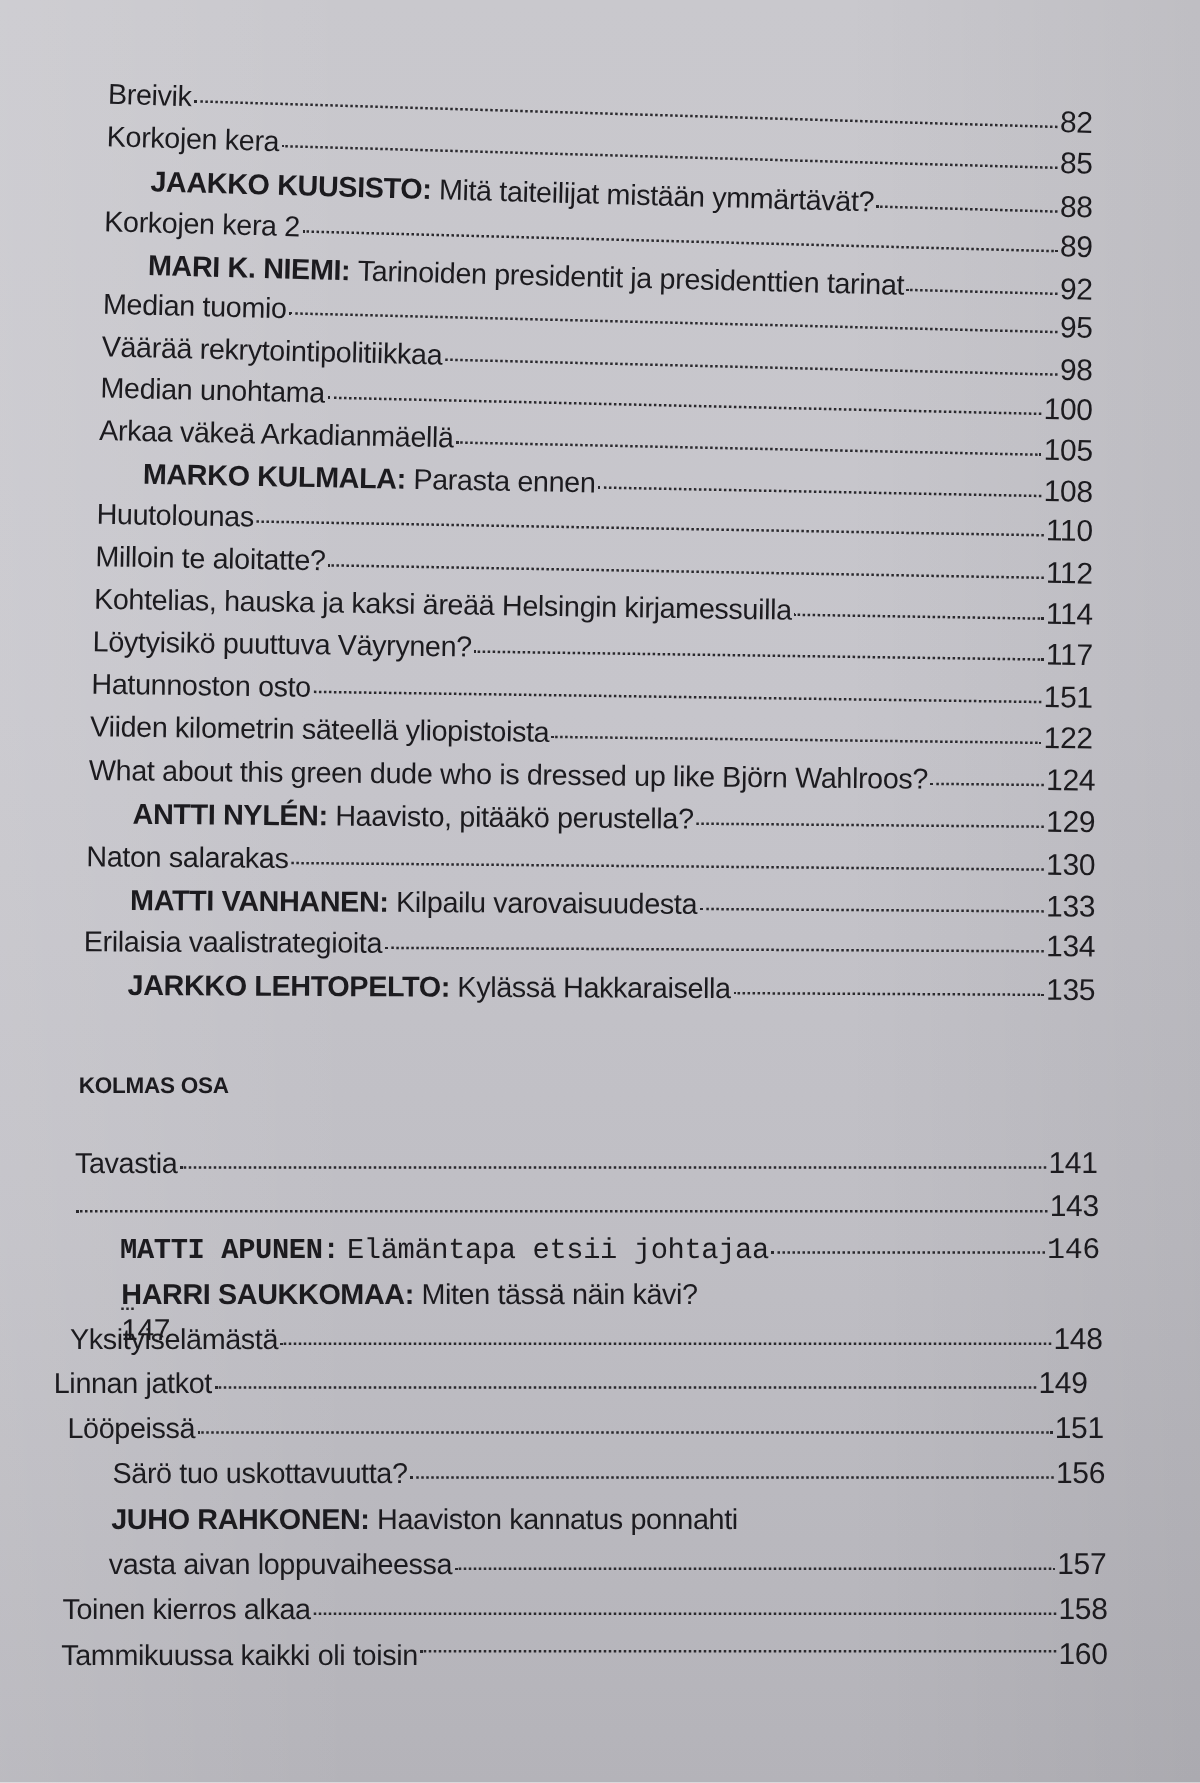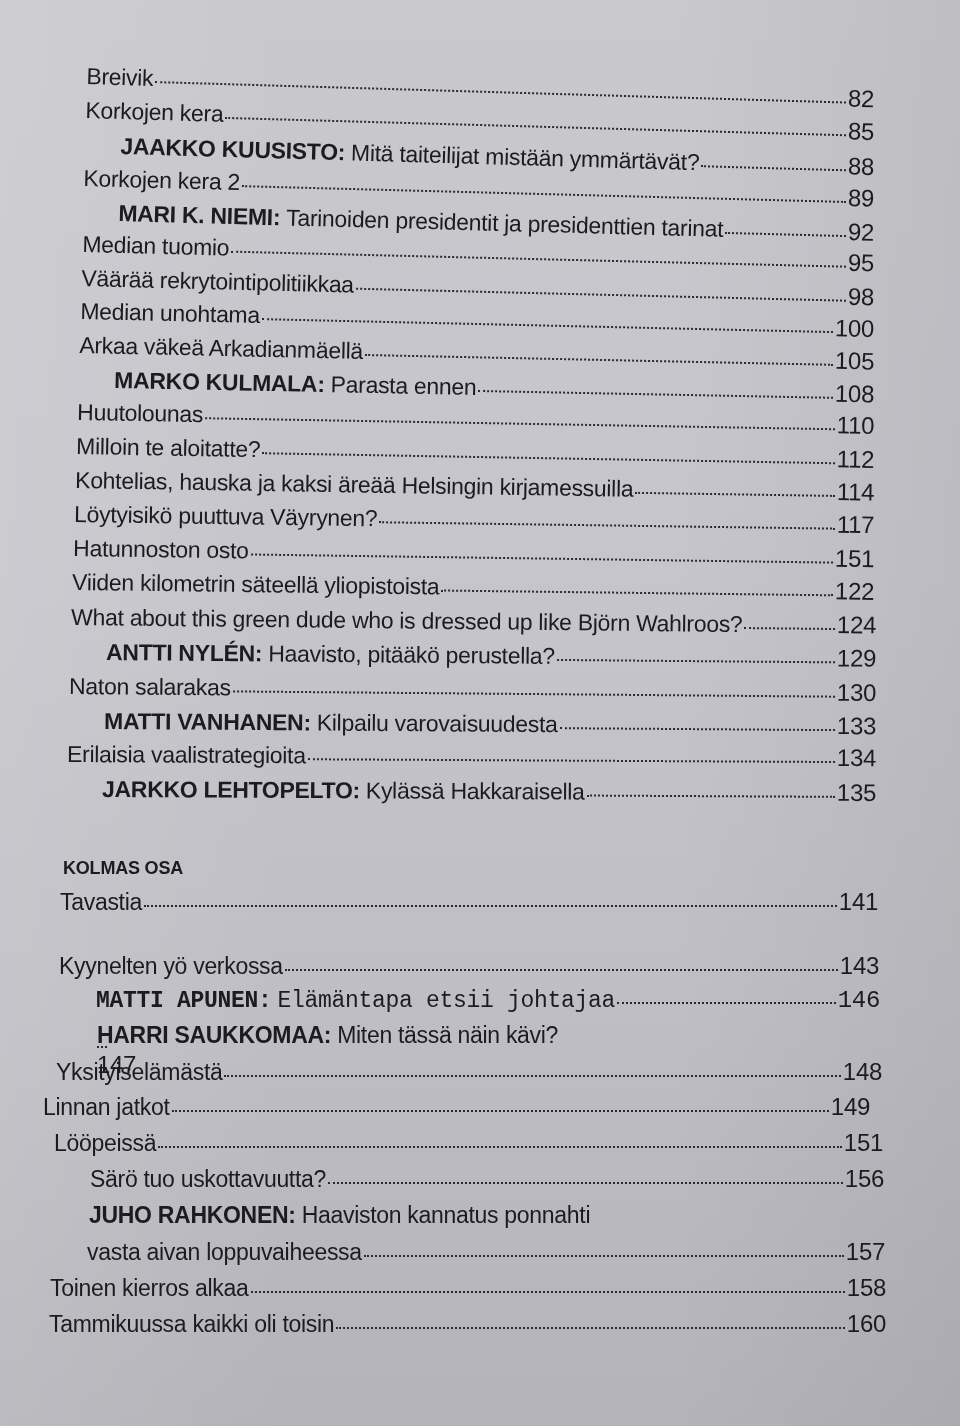--- a/index.html
+++ b/index.html
@@ -151,27 +151,26 @@
   <span class="page">134</span>
 </div>
 <div class="toc-line" style="left:102px; top:775px; width:774px; transform:rotate(0.3deg);">
   <span class="title"><span class="author">JARKKO LEHTOPELTO:</span><span>Kylässä Hakkaraisella</span></span>
   <span class="leader"></span>
   <span class="page">135</span>
 </div>
 
 <div class="section-heading" style="left:63px; top:858px;">KOLMAS OSA</div>
 
-<div class="toc-line" style="left:60px; top:888px; width:818px;">
+<div class="toc-line" style="left:60px; top:917px; width:818px;">
   <span class="title">Tavastia</span>
   <span class="leader"></span>
   <span class="page">141</span>
 </div>
 <div class="toc-line" style="left:59px; top:952px; width:820px;">
-  <span class="title">Kyynelten yö verkossa</span>
   <span class="leader"></span>
   <span class="page">143</span>
 </div>
 <div class="toc-line" style="left:96px; top:987px; width:784px;font-family:Liberation Mono, monospace;">
   <span class="title"><span class="author">MATTI APUNEN:</span><span>Elämäntapa etsii johtajaa</span></span>
   <span class="leader"></span>
   <span class="page">146</span>
 </div>
 <div class="toc-line" style="left:95px; top:1022px; width:786px;flex-direction:column;">
   <span class="title"><span class="author">HARRI SAUKKOMAA:</span><span>Miten tässä näin kävi?</span></span>
@@ -206,17 +205,17 @@
 <div class="toc-line" style="left:87px; top:1238px; width:798px;">
   <span class="title">vasta aivan loppuvaiheessa</span>
   <span class="leader"></span>
   <span class="page">157</span>
 </div>
 <div class="toc-line" style="left:50px; top:1274px; width:836px;">
   <span class="title">Toinen kierros alkaa</span>
   <span class="leader"></span>
   <span class="page">158</span>
 </div>
-<div class="toc-line" style="left:49px; top:1310px; width:837px;">
+<div class="toc-line" style="left:49px; top:1310px; width:837px;align-items:center;">
   <span class="title">Tammikuussa kaikki oli toisin</span>
   <span class="leader"></span>
   <span class="page">160</span>
 </div>
 
 </body></html>

